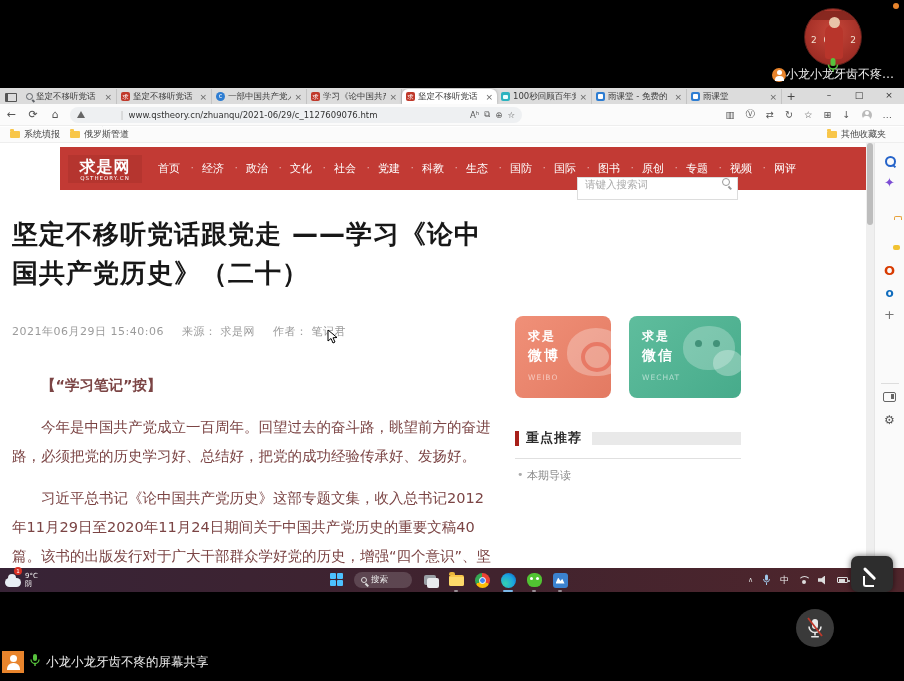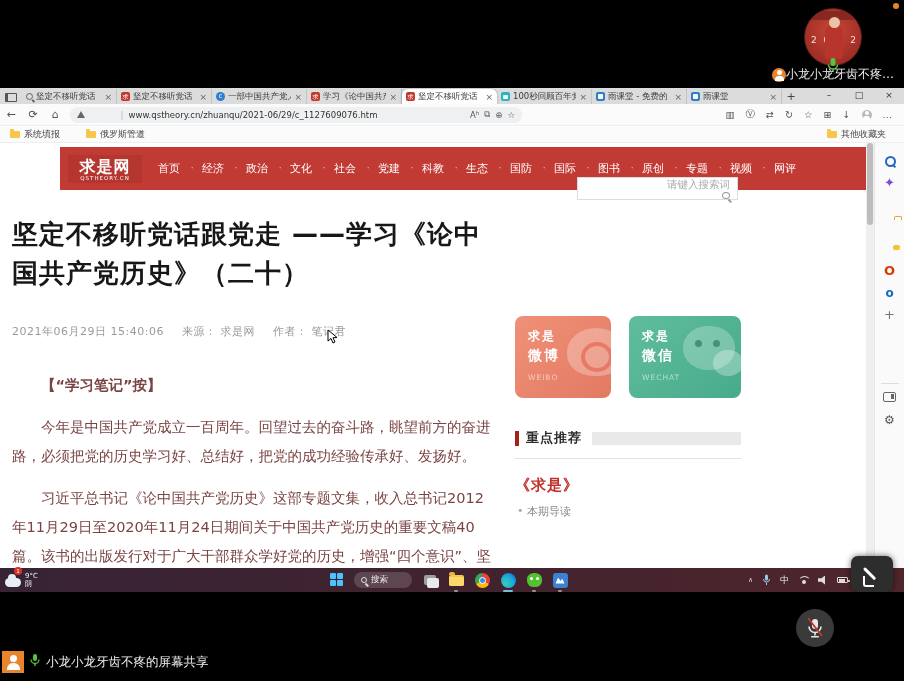--- a/index.html
+++ b/index.html
@@ -65,21 +65,21 @@
   .sec-label { font-size:8.5px; color:#555;margin-top:34px; }
   .pill-sep { color:#bbb; font-size:9px; }
   .url-text { font-size:8.5px; color:#333; white-space:nowrap; overflow:hidden; flex:1; }
   .pill-ico { color:#555; font-size:8.5px; }
   .addr-right { margin-left:auto; display:flex; align-items:center; gap:11px; padding-right:12px; color:#555; font-size:9.5px; }
   .avatar-mini { width:10px; height:10px; border-radius:50%; background:#bbb; position:relative; }
   .avatar-mini::before { content:""; position:absolute; left:3px; top:1.5px; width:4px; height:4px; border-radius:50%; background:#fff; }
   .avatar-mini::after { content:""; position:absolute; left:1.5px; top:6px; width:7px; height:4px; border-radius:3px 3px 0 0; background:#fff; }
 
   .bm-row { position:absolute; left:0; top:39px; width:904px; height:16px; background:#fbfbfb;
-    display:flex; align-items:center; font-size:9px; color:#444; border-bottom:1px solid #eee;gap:16px; }
+    display:flex; align-items:center; font-size:9px; color:#444; border-bottom:1px solid #eee; }
   .bm-item { display:flex; align-items:center; gap:4px; margin-left:10px; }
   .bm-right { margin-left:auto; margin-right:18px; display:flex; align-items:center; gap:4px; }
   .folder-ico { width:10px; height:7px; background:#f8c64a; border-radius:1px; position:relative; }
   .folder-ico::before { content:""; position:absolute; left:0; top:-2px; width:4px; height:2px; background:#f8c64a; border-radius:1px 1px 0 0; }
 
   .page { position:absolute; left:0; top:55px; width:866px; height:425px; background:#fff; overflow:hidden; }
 
   .site-header { position:absolute; left:60px; top:4px; width:806px; height:43px; background:#c23a34;
     display:flex; align-items:center; }
   .site-logo { margin-left:8px; width:74px; text-align:center; color:#fff; background:#b5352f;
@@ -97,21 +97,21 @@
   .art-meta b { font-weight:normal; margin-left:14px; }
   .cursor-arrow { position:absolute; left:327px; top:186px; }
 
   .art-body { position:absolute; left:12px; top:228px; width:482px; font-size:14.5px; line-height:29px;
     color:#7b4444; }
   .art-body p { margin-bottom:13px; text-indent:2em; }
   .art-lead { font-weight:bold; }
 
   .side { position:absolute; left:515px; top:0; width:290px; height:425px; }
   .side-search { position:absolute; left:62px; top:34px; width:161px; height:23px; border:1px solid #ddd;
-    background:#fff; display:flex; align-items:flex-end; padding:0 7px;flex-direction:column; }
+    background:#fff; display:flex; align-items:flex-start; padding:0 7px; }
   .side-search .ph { font-size:10.5px; color:#aaa; flex:1; }
   .mag { width:8px; height:8px; border:1.5px solid #999; border-radius:50%; position:relative; }
   .mag::after { content:""; position:absolute; right:-3px; bottom:-3px; width:4px; height:1.5px; background:#999; transform:rotate(45deg); }
 
   .card { position:absolute; top:173px; height:82px; border-radius:8px; color:#fff; overflow:hidden; }
   .card .l1 { font-size:12px; font-weight:bold; margin:12px 0 2px 13px; letter-spacing:2px; }
   .card .l2 { font-size:14px; font-weight:bold; margin-left:13px; letter-spacing:2px; }
   .card .sub { font-size:7.5px; margin:8px 0 0 13px; color:rgba(255,255,255,.55); letter-spacing:1px; }
   .card-weibo { left:0; width:96px; background:linear-gradient(135deg,#f09078,#e37a62); }
   .card-weibo .glyph { position:absolute; right:-14px; top:12px; width:58px; height:48px;
@@ -406,21 +406,20 @@
           <div class="sub">WECHAT</div>
         </div>
 
         <div class="hot">
           <div class="hot-head">
             <span class="hot-bar"></span>
             <span class="hot-title">重点推荐</span>
             <span class="hot-fill"></span>
           </div>
           <div class="hot-rule"></div>
-          <div class="hot-journal">《求是》</div>
           <div class="hot-partial">本期导读</div>
         </div>
       </div>
     </div>
 
     <div class="pg-scrollbar">
       <div class="pg-thumb"></div>
     </div>
 
     <div class="edge-side">

